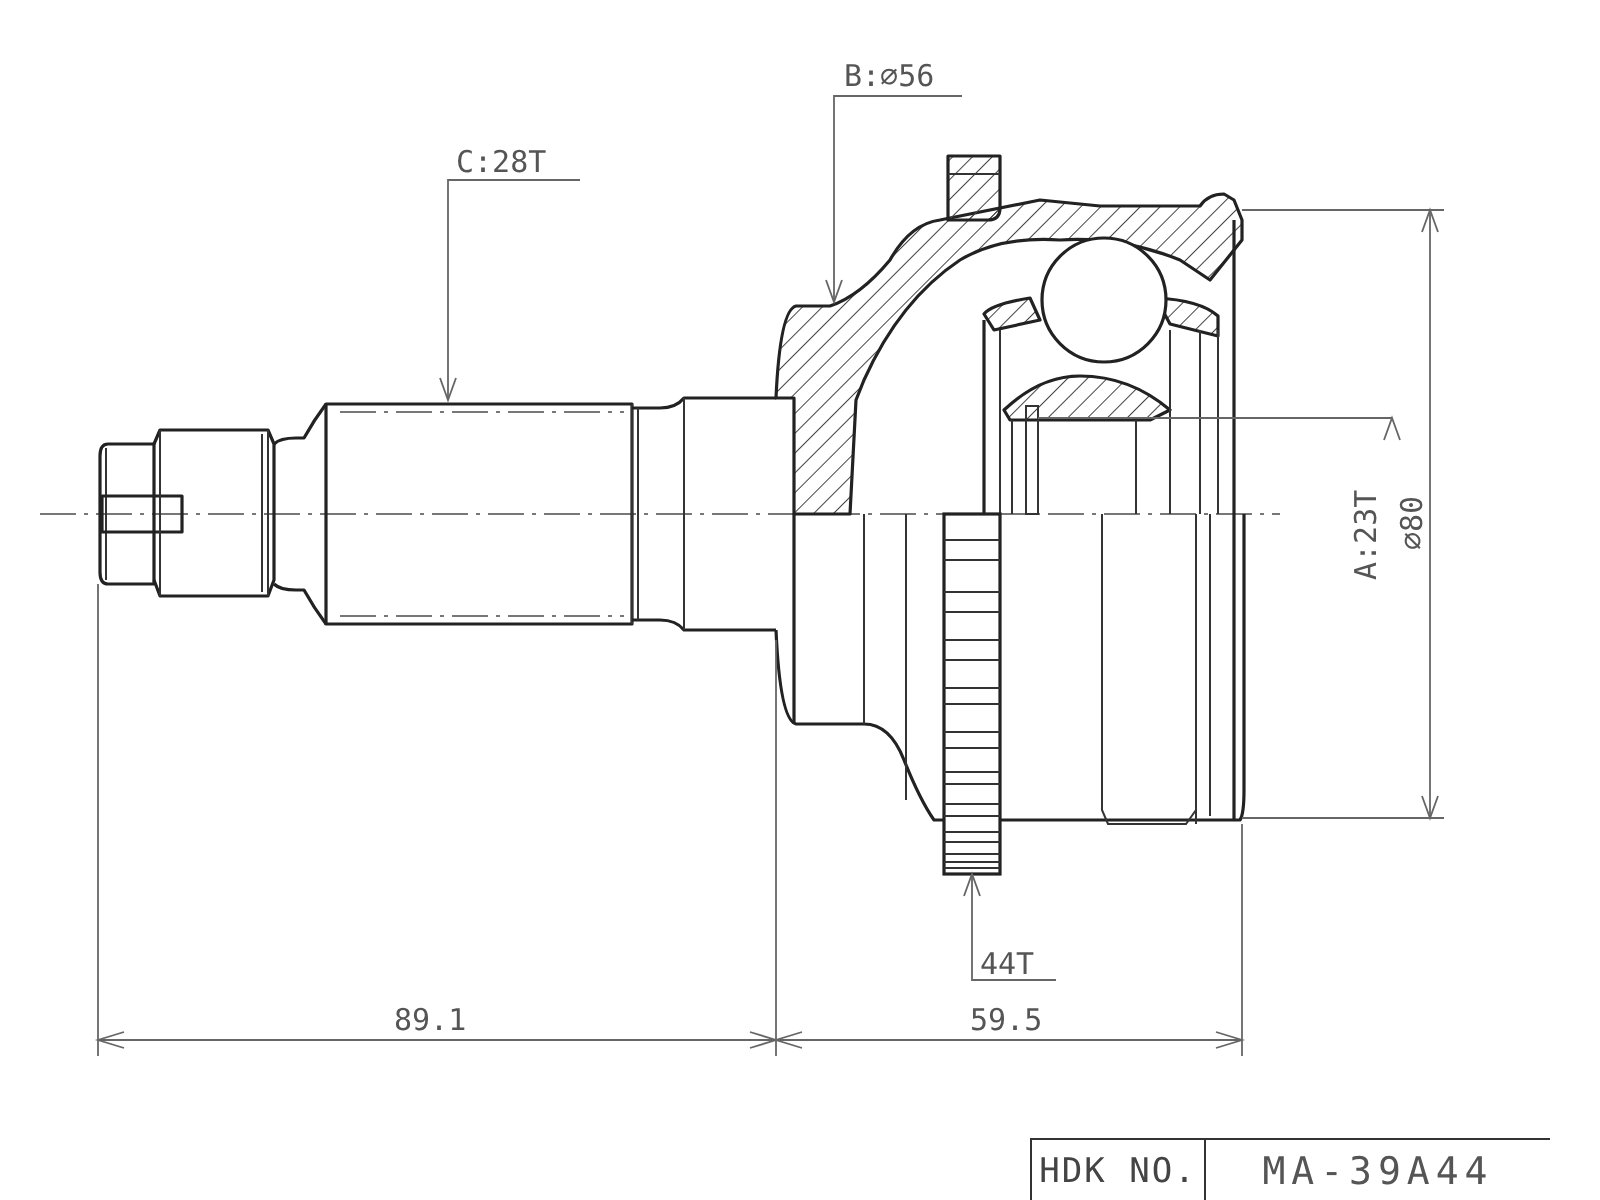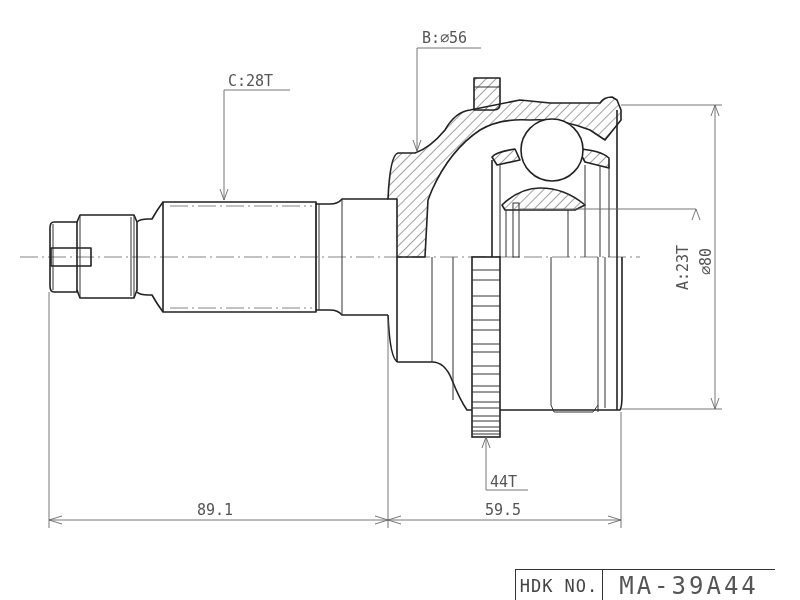--- a/index.html
+++ b/index.html
@@ -6,21 +6,21 @@
   body { width: 800px; height: 600px; position: relative; overflow: hidden; font-family: "DejaVu Sans Mono", monospace; }
   svg { position: absolute; left: 0; top: 0; }
   .ol { fill: none; stroke: #222; stroke-width: 1.6; stroke-linejoin: round; }
   .thin { fill: none; stroke: #333; stroke-width: 1; }
   .dim { fill: none; stroke: #666; stroke-width: 0.9; }
   .cl { fill: none; stroke: #777; stroke-width: 0.9; stroke-dasharray: 18 4 2 4; }
   .hatch { fill: url(#hatch); stroke: #222; stroke-width: 1.6; stroke-linejoin: round; }
   .lbl { fill: #555; font-family: "DejaVu Sans Mono", monospace; font-size: 15px; }
   .tb-box { position: absolute; left: 515px; top: 569px; width: 259px; height: 31px; border-top: 1px solid #333; border-left: 1.5px solid #333; display: flex; align-items: center; }
   .tb-cell-label { width: 86px; height: 100%; border-right: 1.5px solid #333; display: flex; align-items: center; justify-content: center; font-size: 17px; color: #444; letter-spacing: 1px; }
-  .tb-cell-value { flex: 1; display: flex; align-items: center; justify-content: center; font-size: 24px; color: #555; letter-spacing: 3px; }
+  .tb-cell-value { flex: 1; display: flex; align-items: center; justify-content: center; font-size: 19px; color: #555; letter-spacing: 3px; }
 </style>
 </head>
 <body>
 
 <svg width="800" height="600" viewBox="0 0 800 600">
   <defs>
     <pattern id="hatch" patternUnits="userSpaceOnUse" width="7" height="7" patternTransform="rotate(45)">
       <line x1="0" y1="0" x2="0" y2="7" stroke="#444" stroke-width="1"></line>
     </pattern>
   </defs>

